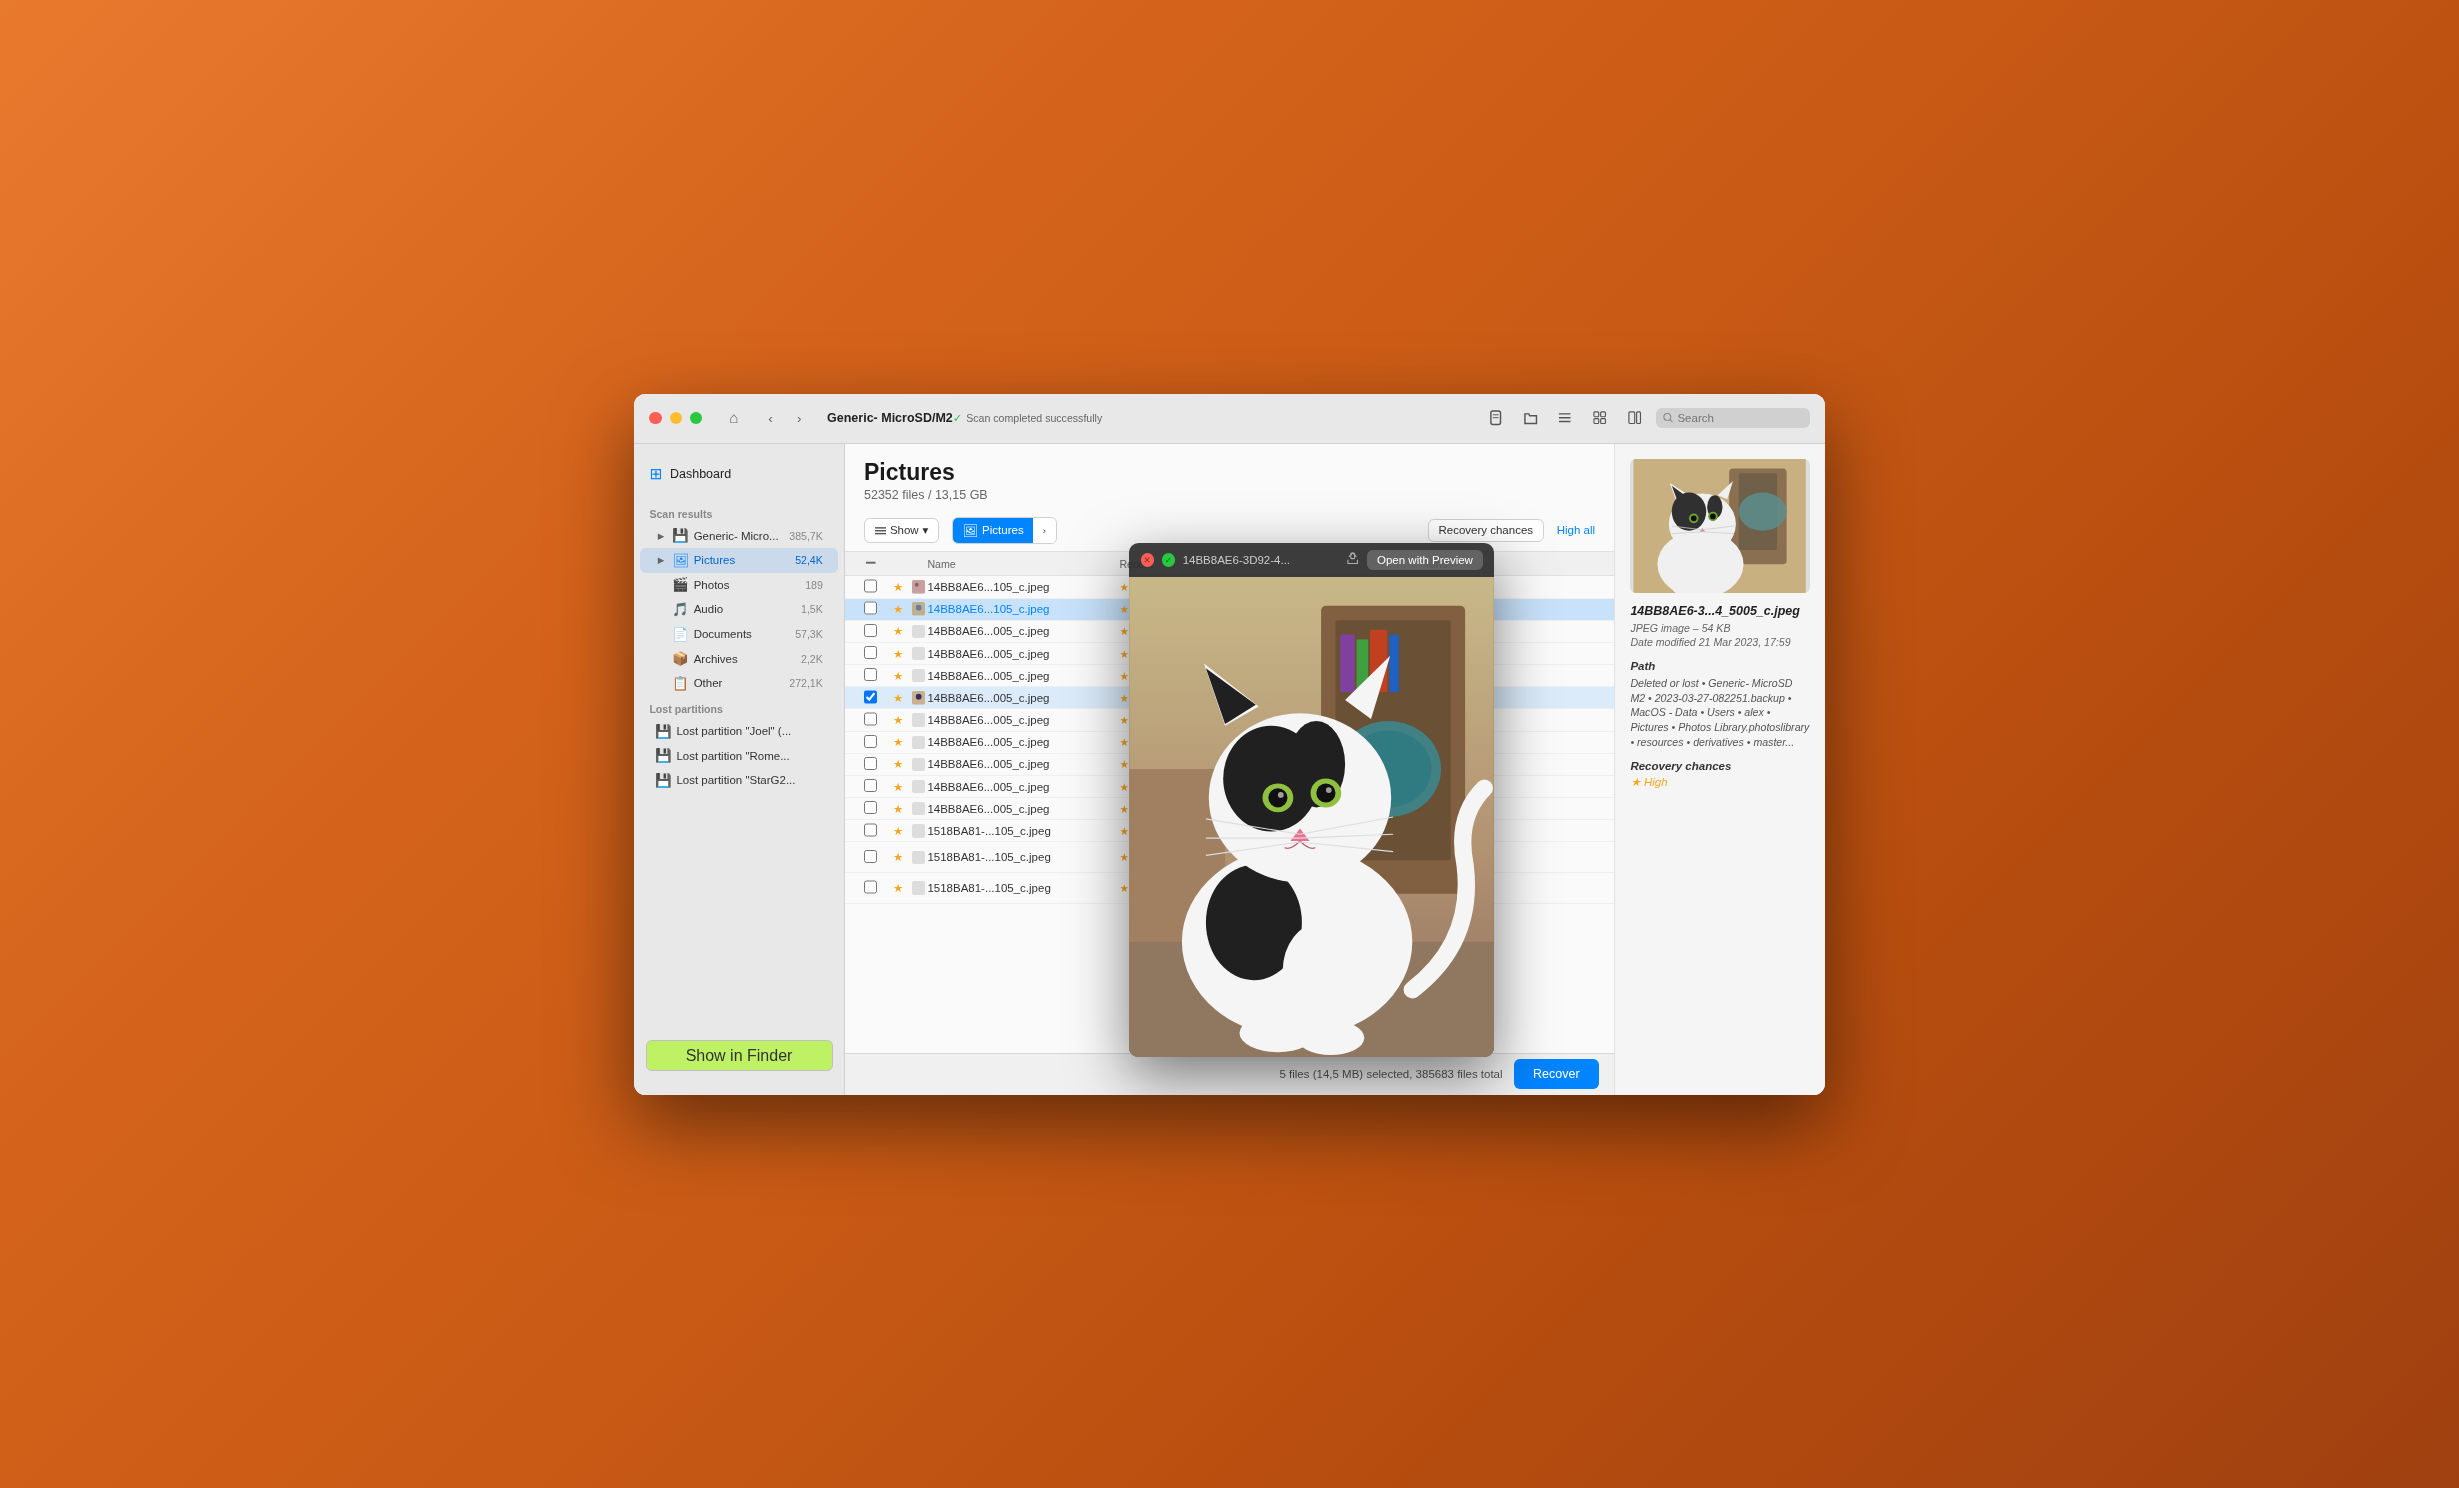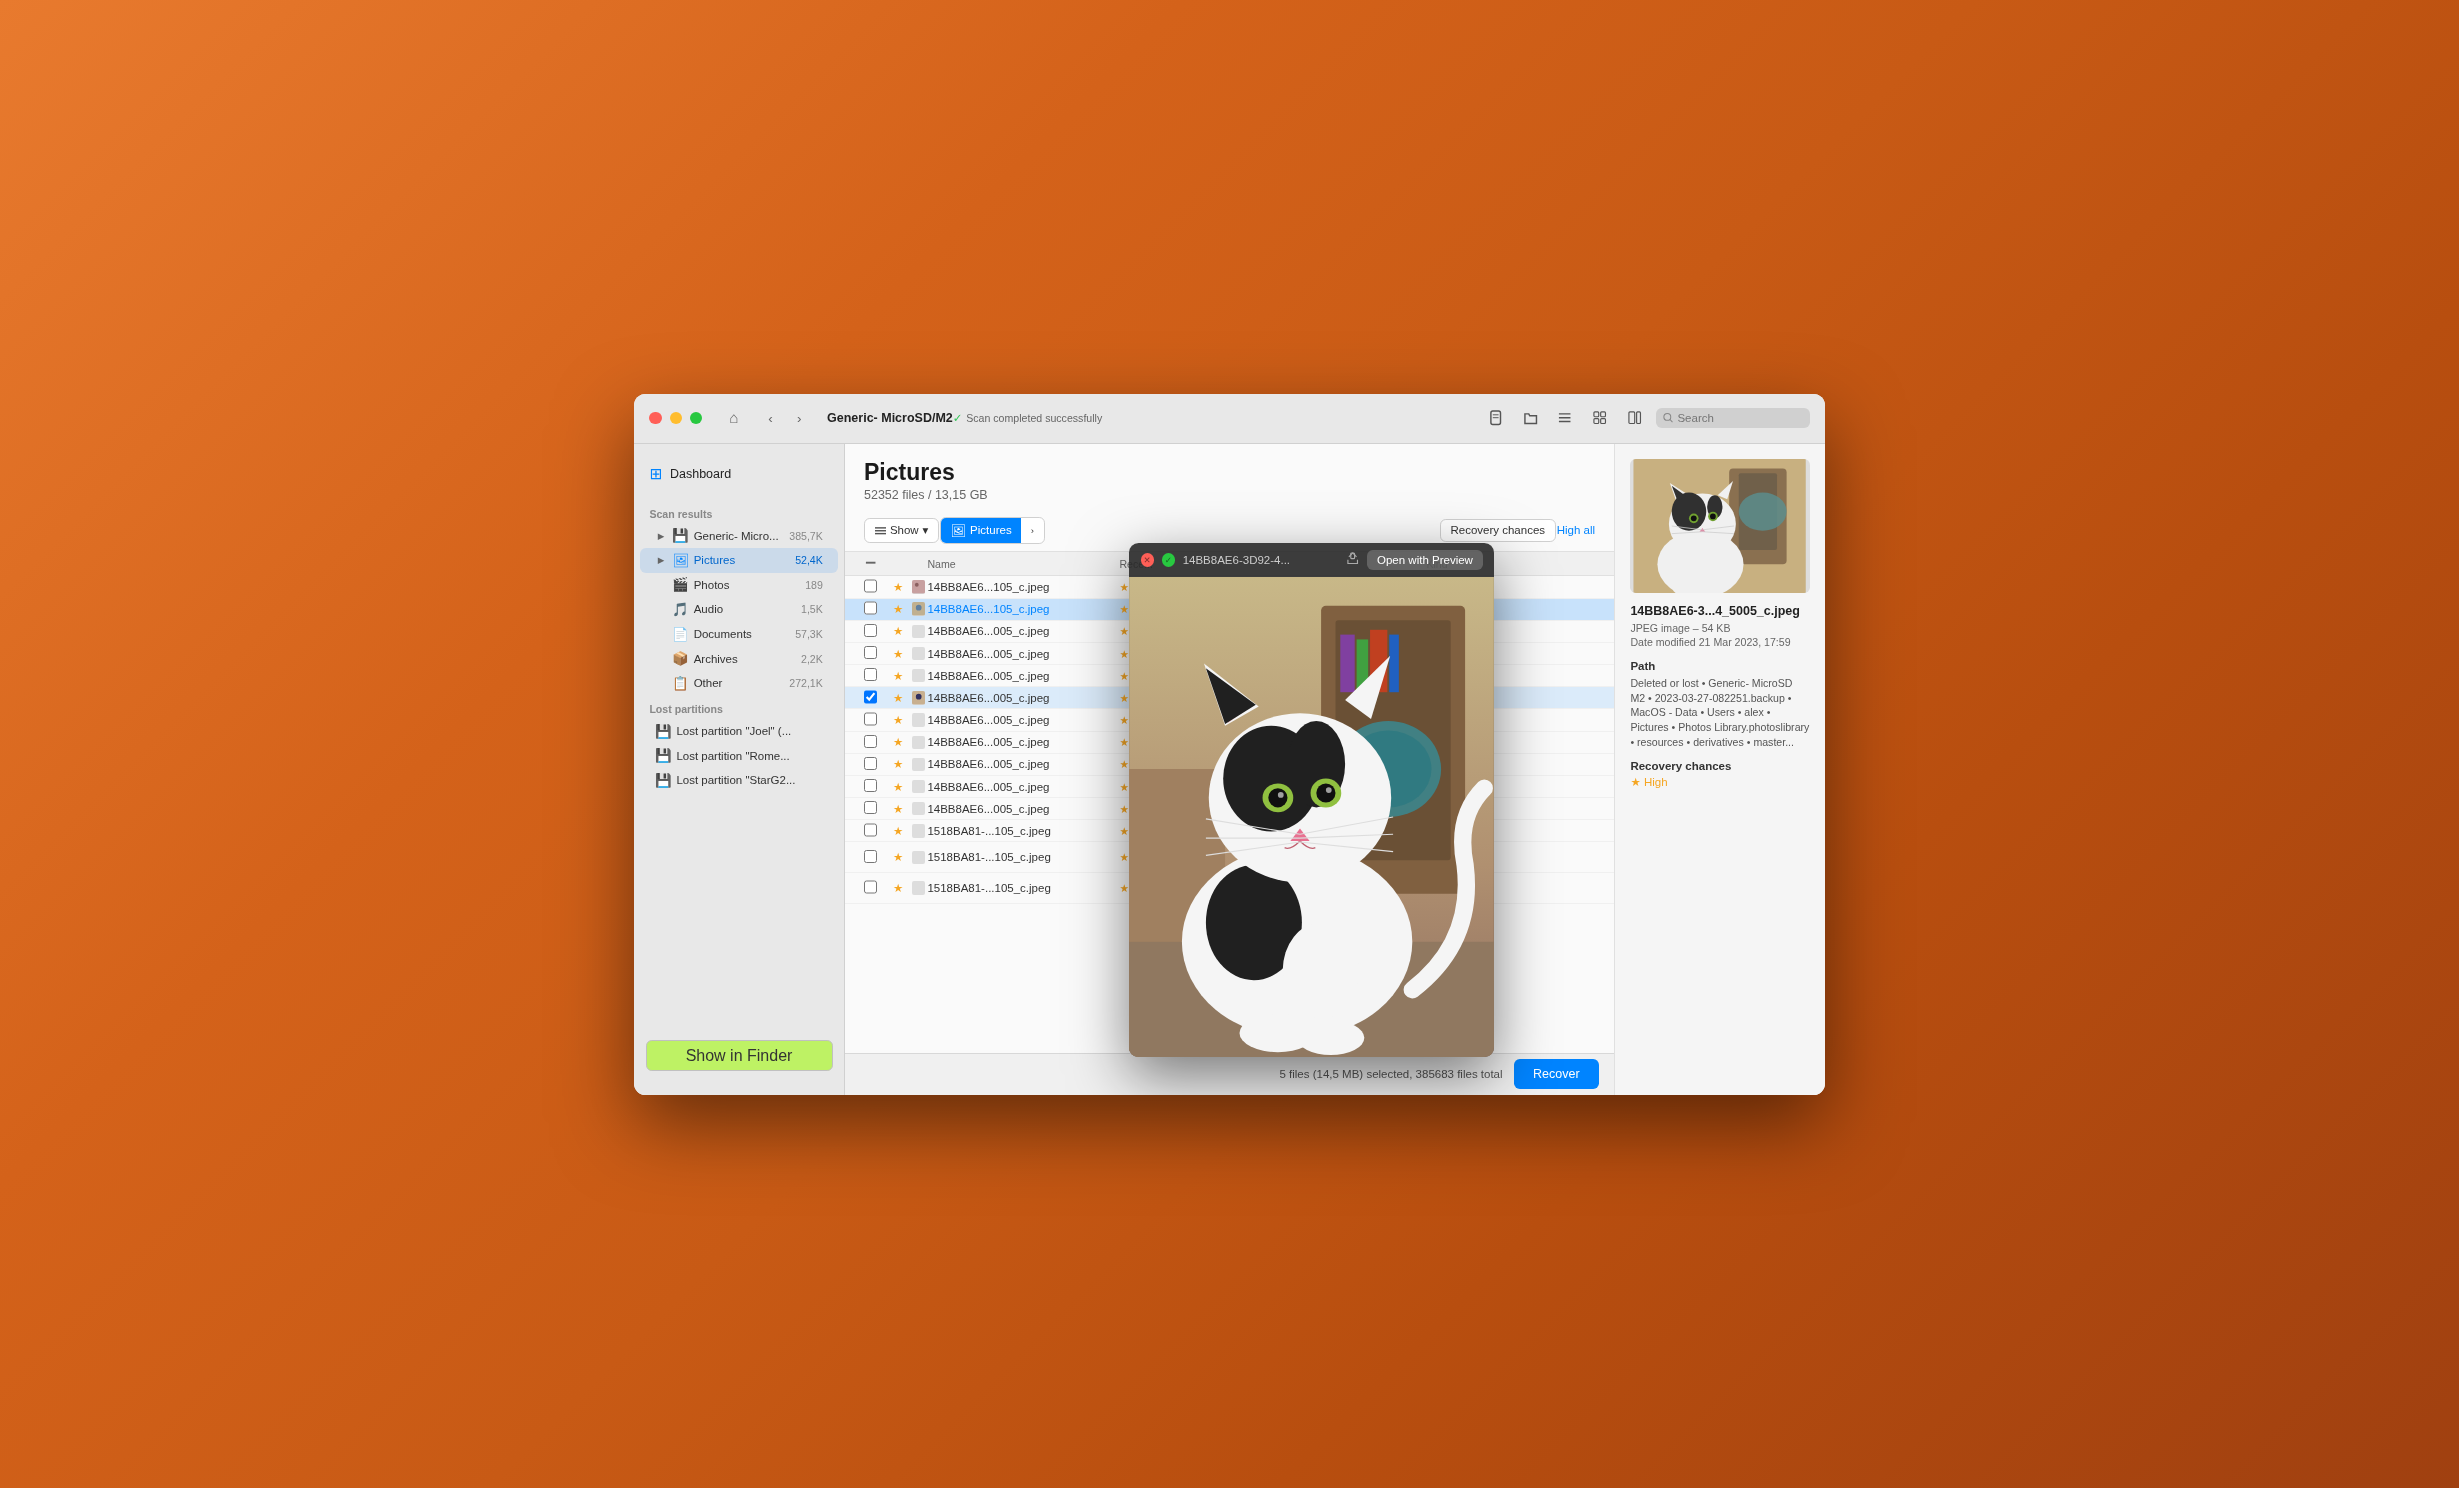--- a/index.html
+++ b/index.html
@@ -238,21 +238,21 @@
       margin-bottom: 1.9px;
     }
     .main-subtitle {
       font-size: 12.5px;
       color: #666;
     }
     .toolbar {
       display: flex;
       align-items: center;
       padding: 7.7px 19px;
-      gap: 1px;
+      gap: 13px;
       flex-shrink: 0;
       border-bottom: 1px solid #e0e0e0;
     }
     .toolbar-show-btn {
       display: flex;
       align-items: center;
       gap: 3.8px;
       padding: 4.8px 9.6px;
       background: white;
       border: 1px solid #d0d0d0;
@@ -398,20 +398,21 @@
     }
     .detail-panel {
       width: 211px;
       background: #f5f5f5;
       border-left: 1px solid #e0e0e0;
       display: flex;
       flex-direction: column;
       padding: 15.4px;
       flex-shrink: 0;
       overflow-y: auto;
+      font-style: italic;
     }
     .detail-thumbnail {
       width: 100%;
       height: 134px;
       background: #ddd;
       border-radius: 5.8px;
       overflow: hidden;
       margin-bottom: 11.5px;
       display: flex;
       align-items: center;

